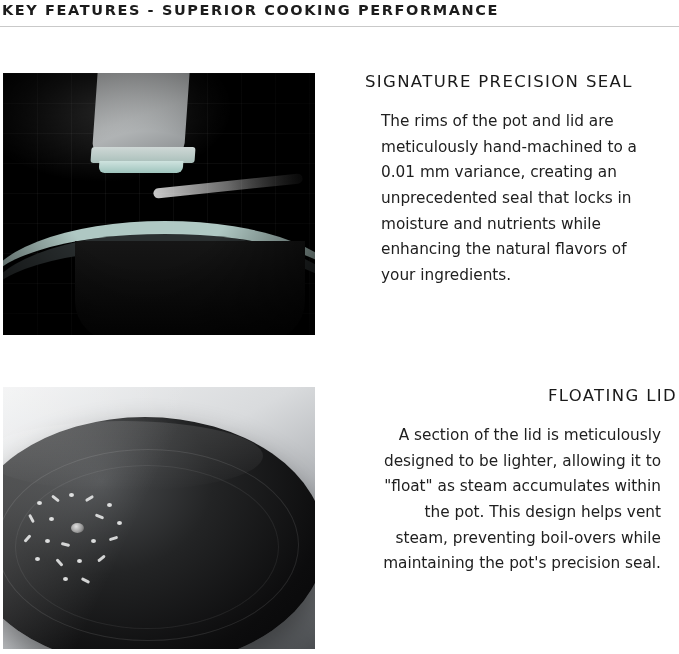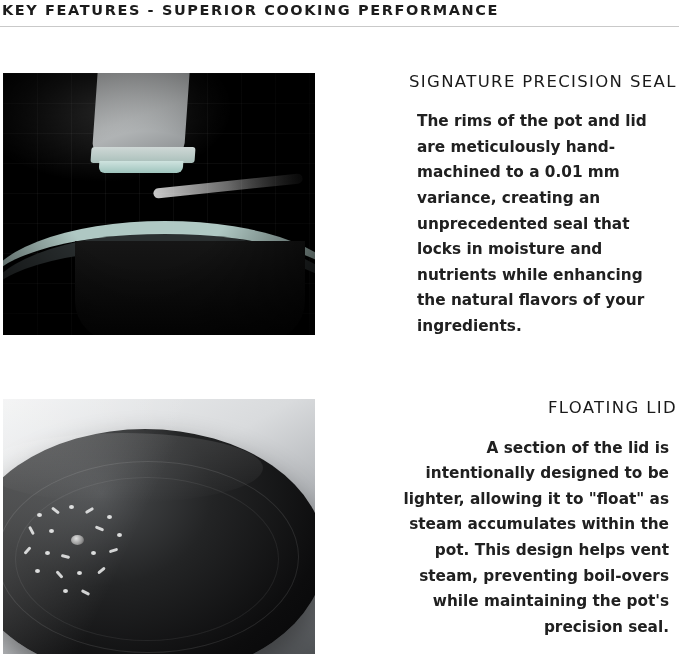--- a/index.html
+++ b/index.html
@@ -41,21 +41,21 @@
     width: 679px;
     margin: 0;
   }
 
   
   .feature-row {
     display: flex;
     align-items: flex-start;
     gap: 0;
   }
-  .feature-row.first { margin-top: 46px; gap: 44px; }
+  .feature-row.first { margin-top: 46px; }
   .feature-row.second { margin-top: 52px; text-align: right; }
 
   .media {
     width: 312px;
     height: 262px;
     flex: 0 0 312px;
     margin-left: 3px;
     position: relative;
     overflow: hidden;
   }
@@ -74,23 +74,23 @@
     color: #1a1a1a;
     text-transform: uppercase;
     margin: 0 0 18px 0;
     line-height: 1.1;
   }
 
   .feature-body {
     font-size: 15.3px;
     line-height: 25.6px;
     color: #202020;
-    margin: 8px;
+    margin: 16px;
     max-width: 310px;
-    font-weight: 700;
+    font-weight: 400;
   }
 
   
   .img-seal {
     background: #000000;
   }
   .img-seal .grid {
     position: absolute;
     inset: 0;
     background-image:
@@ -280,17 +280,17 @@
       <div class="dash" style="left:52px; top:174px; transform:rotate(48deg);"></div>
       <div class="dot" style="left:74px; top:172px;"></div>
       <div class="dash" style="left:94px; top:170px; transform:rotate(-40deg);"></div>
       <div class="dot" style="left:60px; top:190px;"></div>
       <div class="dash" style="left:78px; top:192px; transform:rotate(26deg);"></div>
 
       <div class="grad-cover"></div>
     </div>
     <div class="copy">
       <h2 class="feature-title">FLOATING LID</h2>
-      <p class="feature-body">A section of the lid is intentionally designed to be lighter, allowing it to "float" as steam accumulates within the pot. This design helps vent steam, preventing boil-overs while maintaining the pot's precision seal.</p>
+      <p class="feature-body">A section of the lid is meticulously designed to be lighter, allowing it to "float" as steam accumulates within the pot. This design helps vent steam, preventing boil-overs while maintaining the pot's precision seal.</p>
     </div>
   </div>
 
 </div>
 
 </body></html>

